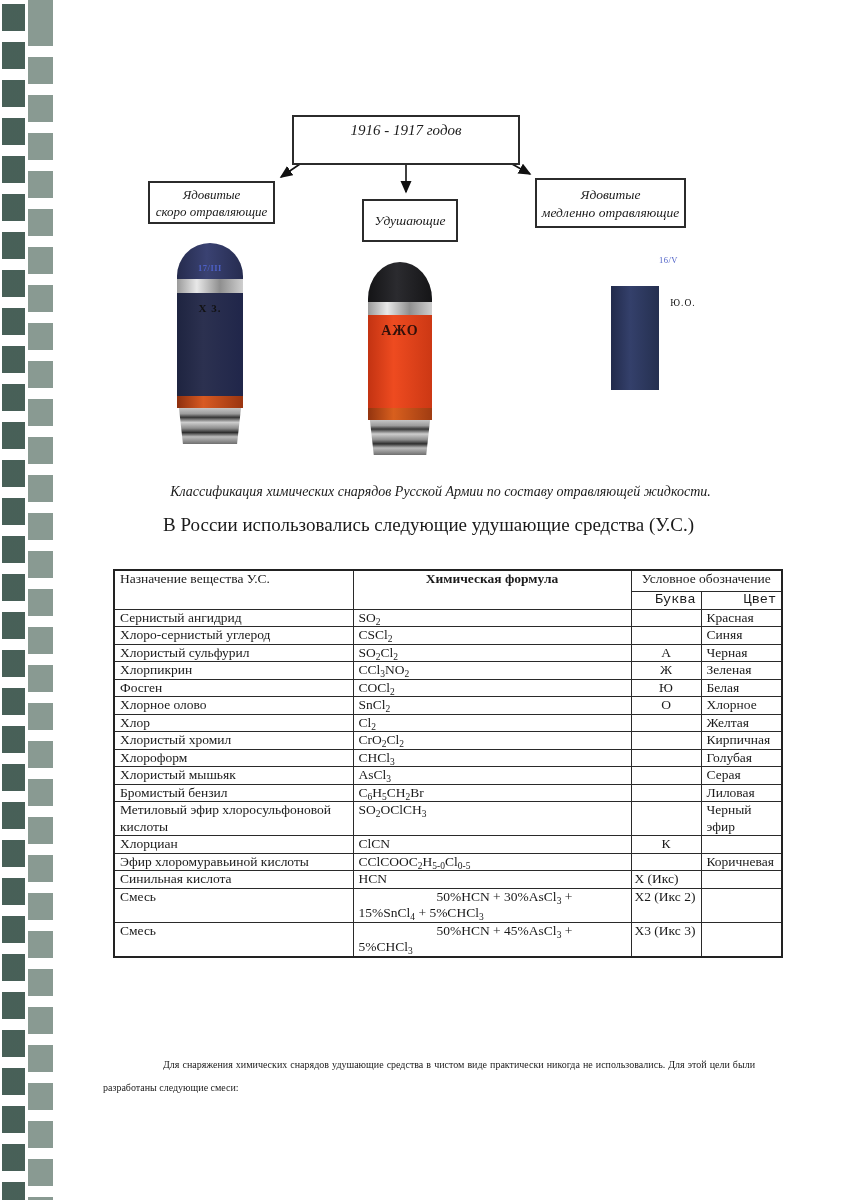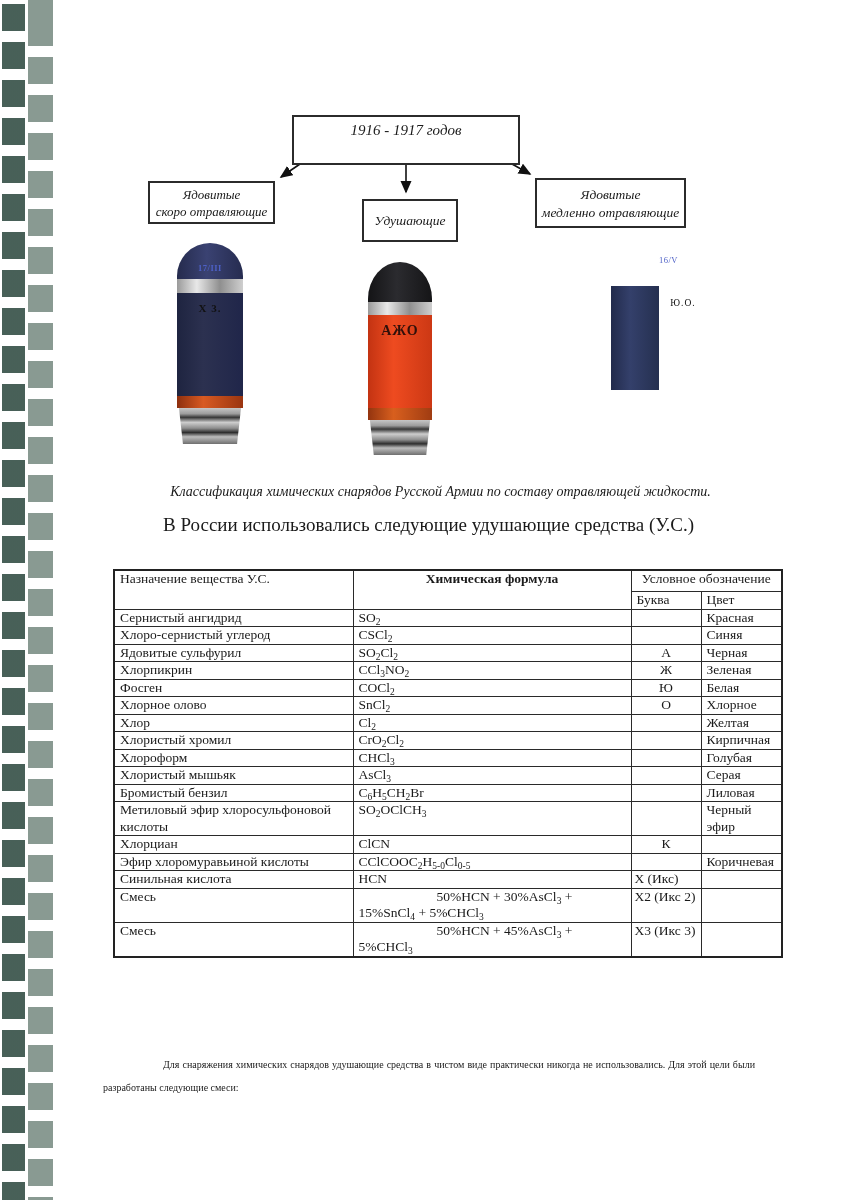--- a/index.html
+++ b/index.html
@@ -40,21 +40,21 @@
   #intro{position:absolute;left:163px;top:514px;font-size:19px;}
   #footer-par{position:absolute;left:103px;top:1053px;width:652px;font-size:10px;
               line-height:23px;text-indent:60px;text-align:justify;}
 
   
   #subst-table{position:absolute;left:113px;top:533px;width:668px;border-collapse:collapse;
                table-layout:fixed;font-size:13.5px;border:2px solid #222;margin-top:36px;}
   #subst-table th,#subst-table td{border:1px solid #2a2a2a;padding:0 5px;line-height:16.5px;
                font-weight:normal;text-align:left;vertical-align:top;overflow:hidden;}
   #subst-table th.grp{text-align:center;height:20px;}
-  #subst-table th.sub{text-align:left;height:16px;}
+  #subst-table th.sub{text-align:right;height:16px;font-family:Liberation Mono, monospace;}
   #subst-table th.frm{text-align:center;font-weight:bold;}
   #subst-table td.lt{text-align:center;padding:0 3px;}
   #subst-table td.lt.left{text-align:left;}
   #subst-table td.fm.mix{text-indent:78px;}
   sub{font-size:9.5px;line-height:1;vertical-align:baseline;position:relative;top:3px;}
 </style>
 </head>
 <body>
 
 <div id="page">
@@ -154,21 +154,21 @@
     </tr>
 
     <tr>
       <td class="nm">Хлоро-сернистый углерод</td>
       <td class="fm">CSCl<sub>2</sub></td>
       <td class="lt"></td>
       <td class="cl">Синяя</td>
     </tr>
 
     <tr>
-      <td class="nm">Ядовитые сульфурил</td>
+      <td class="nm">Хлористый сульфурил</td>
       <td class="fm">SO<sub>2</sub>Cl<sub>2</sub></td>
       <td class="lt">А</td>
       <td class="cl">Черная</td>
     </tr>
 
     <tr>
       <td class="nm">Хлорпикрин</td>
       <td class="fm">CCl<sub>3</sub>NO<sub>2</sub></td>
       <td class="lt">Ж</td>
       <td class="cl">Зеленая</td>

